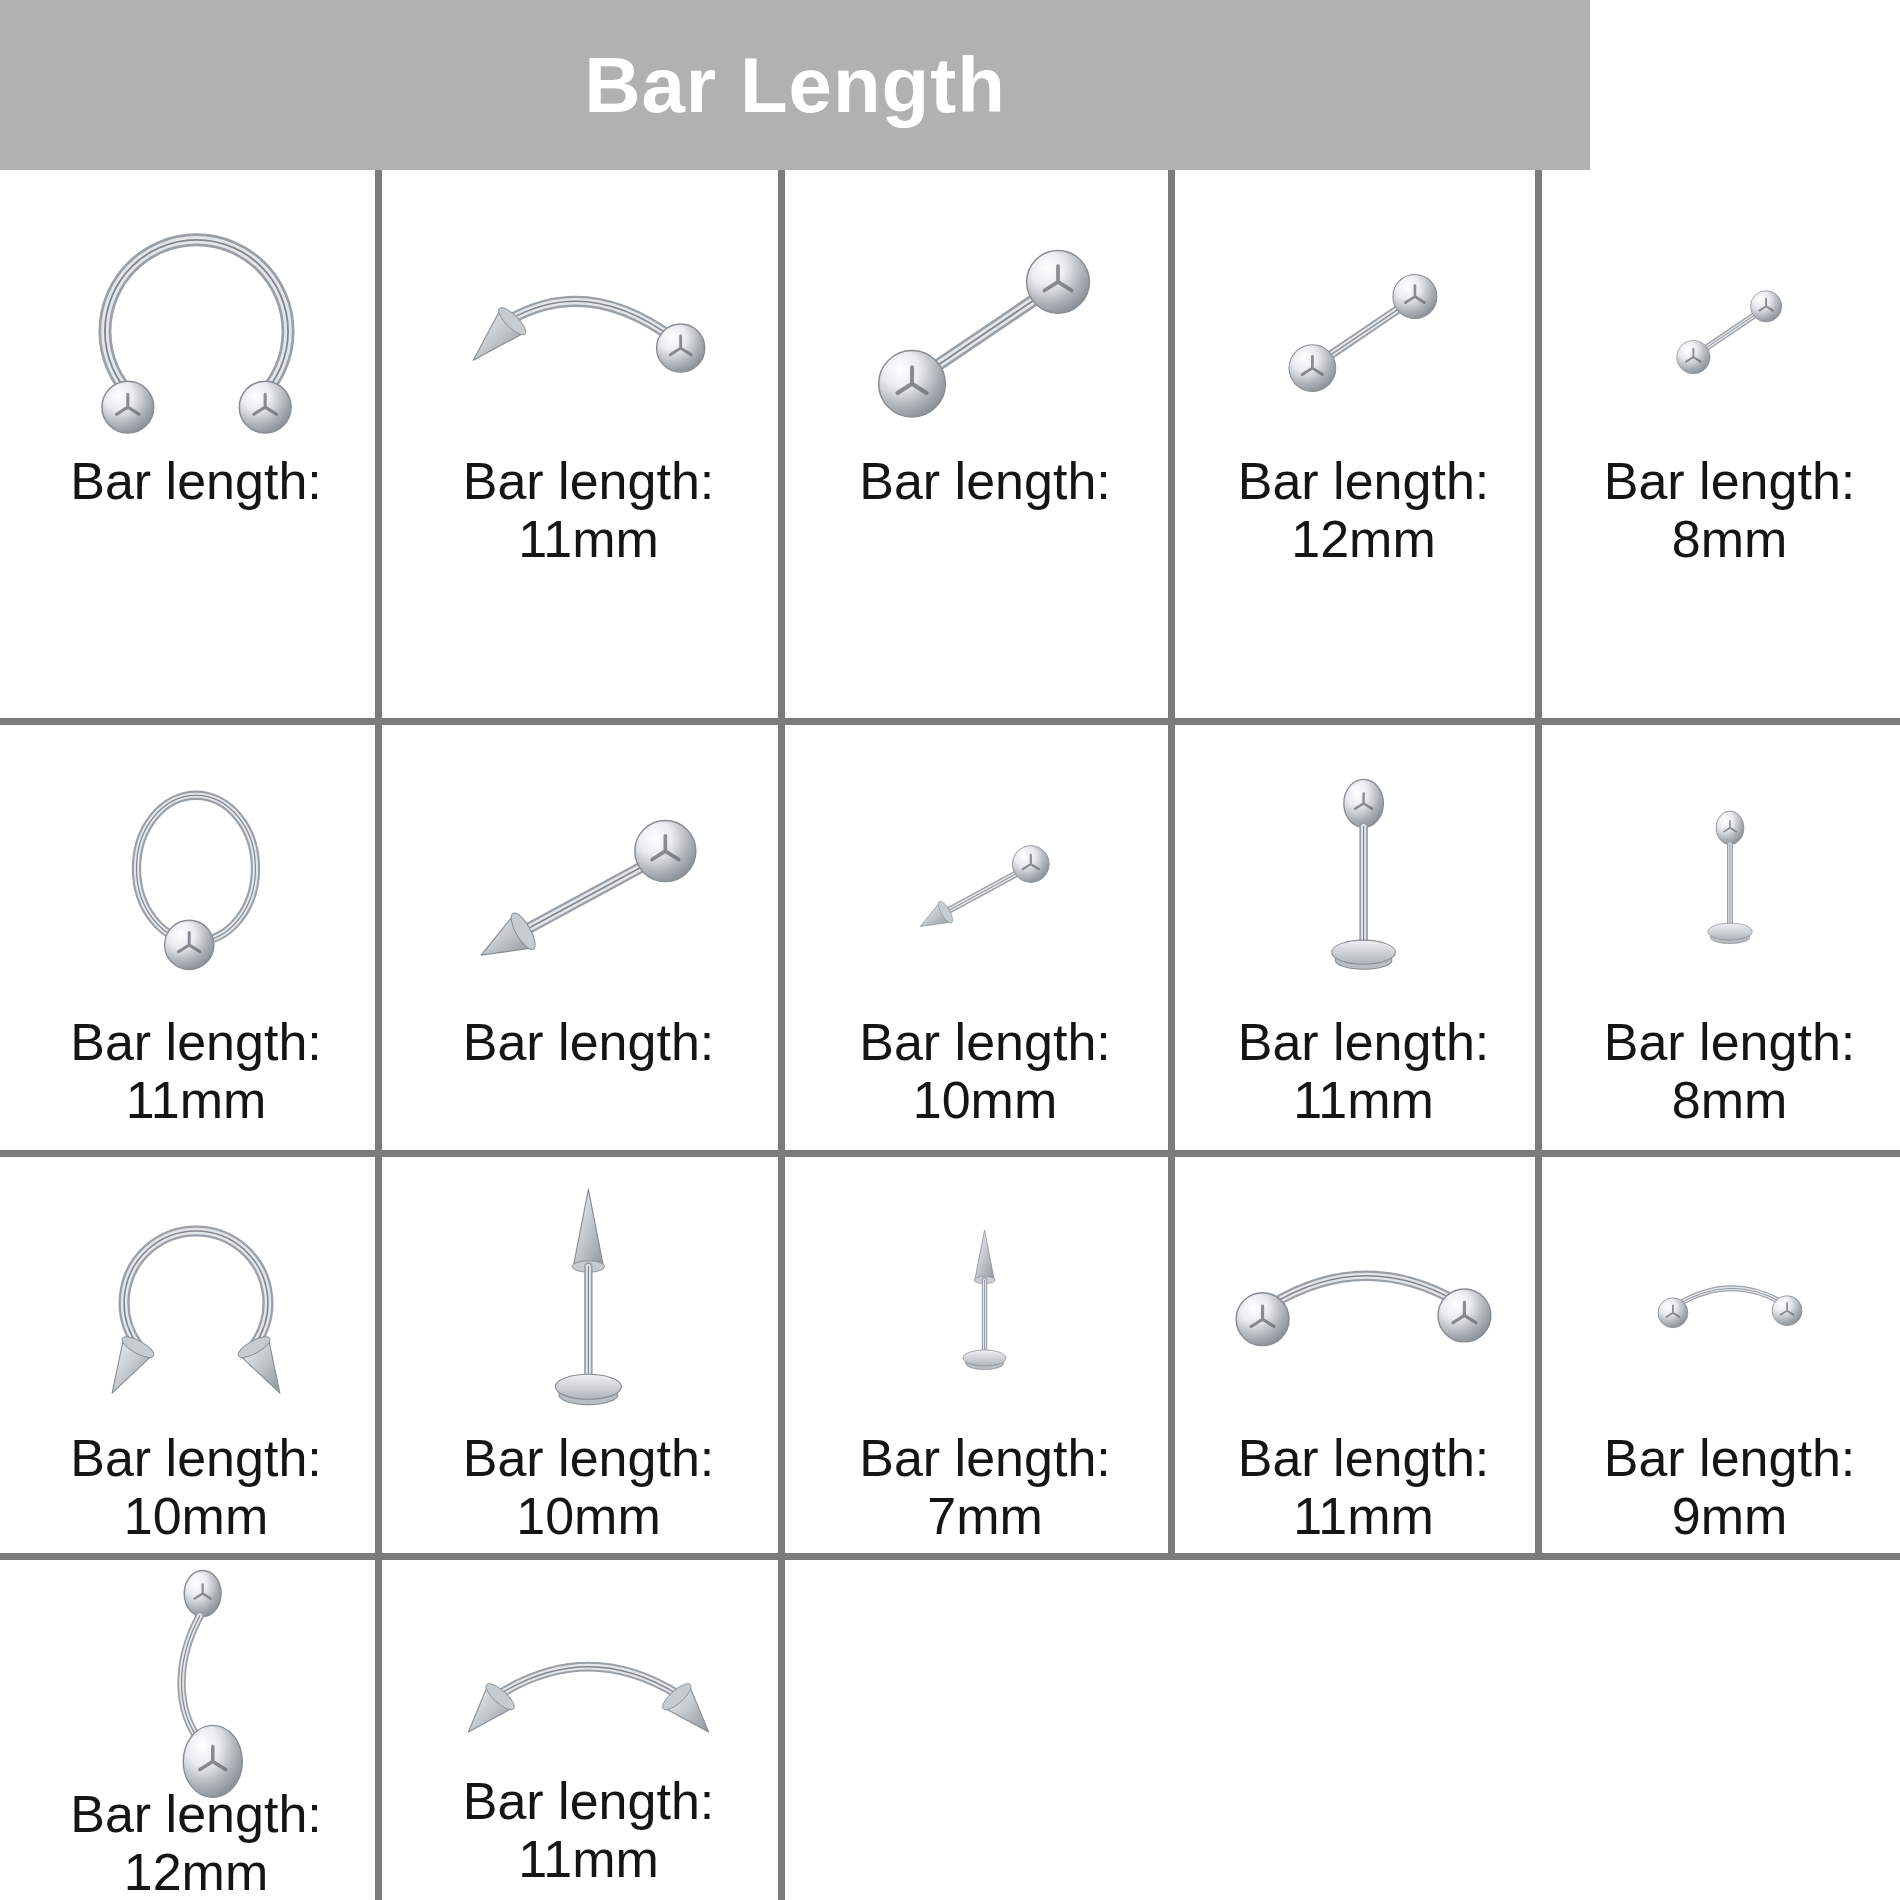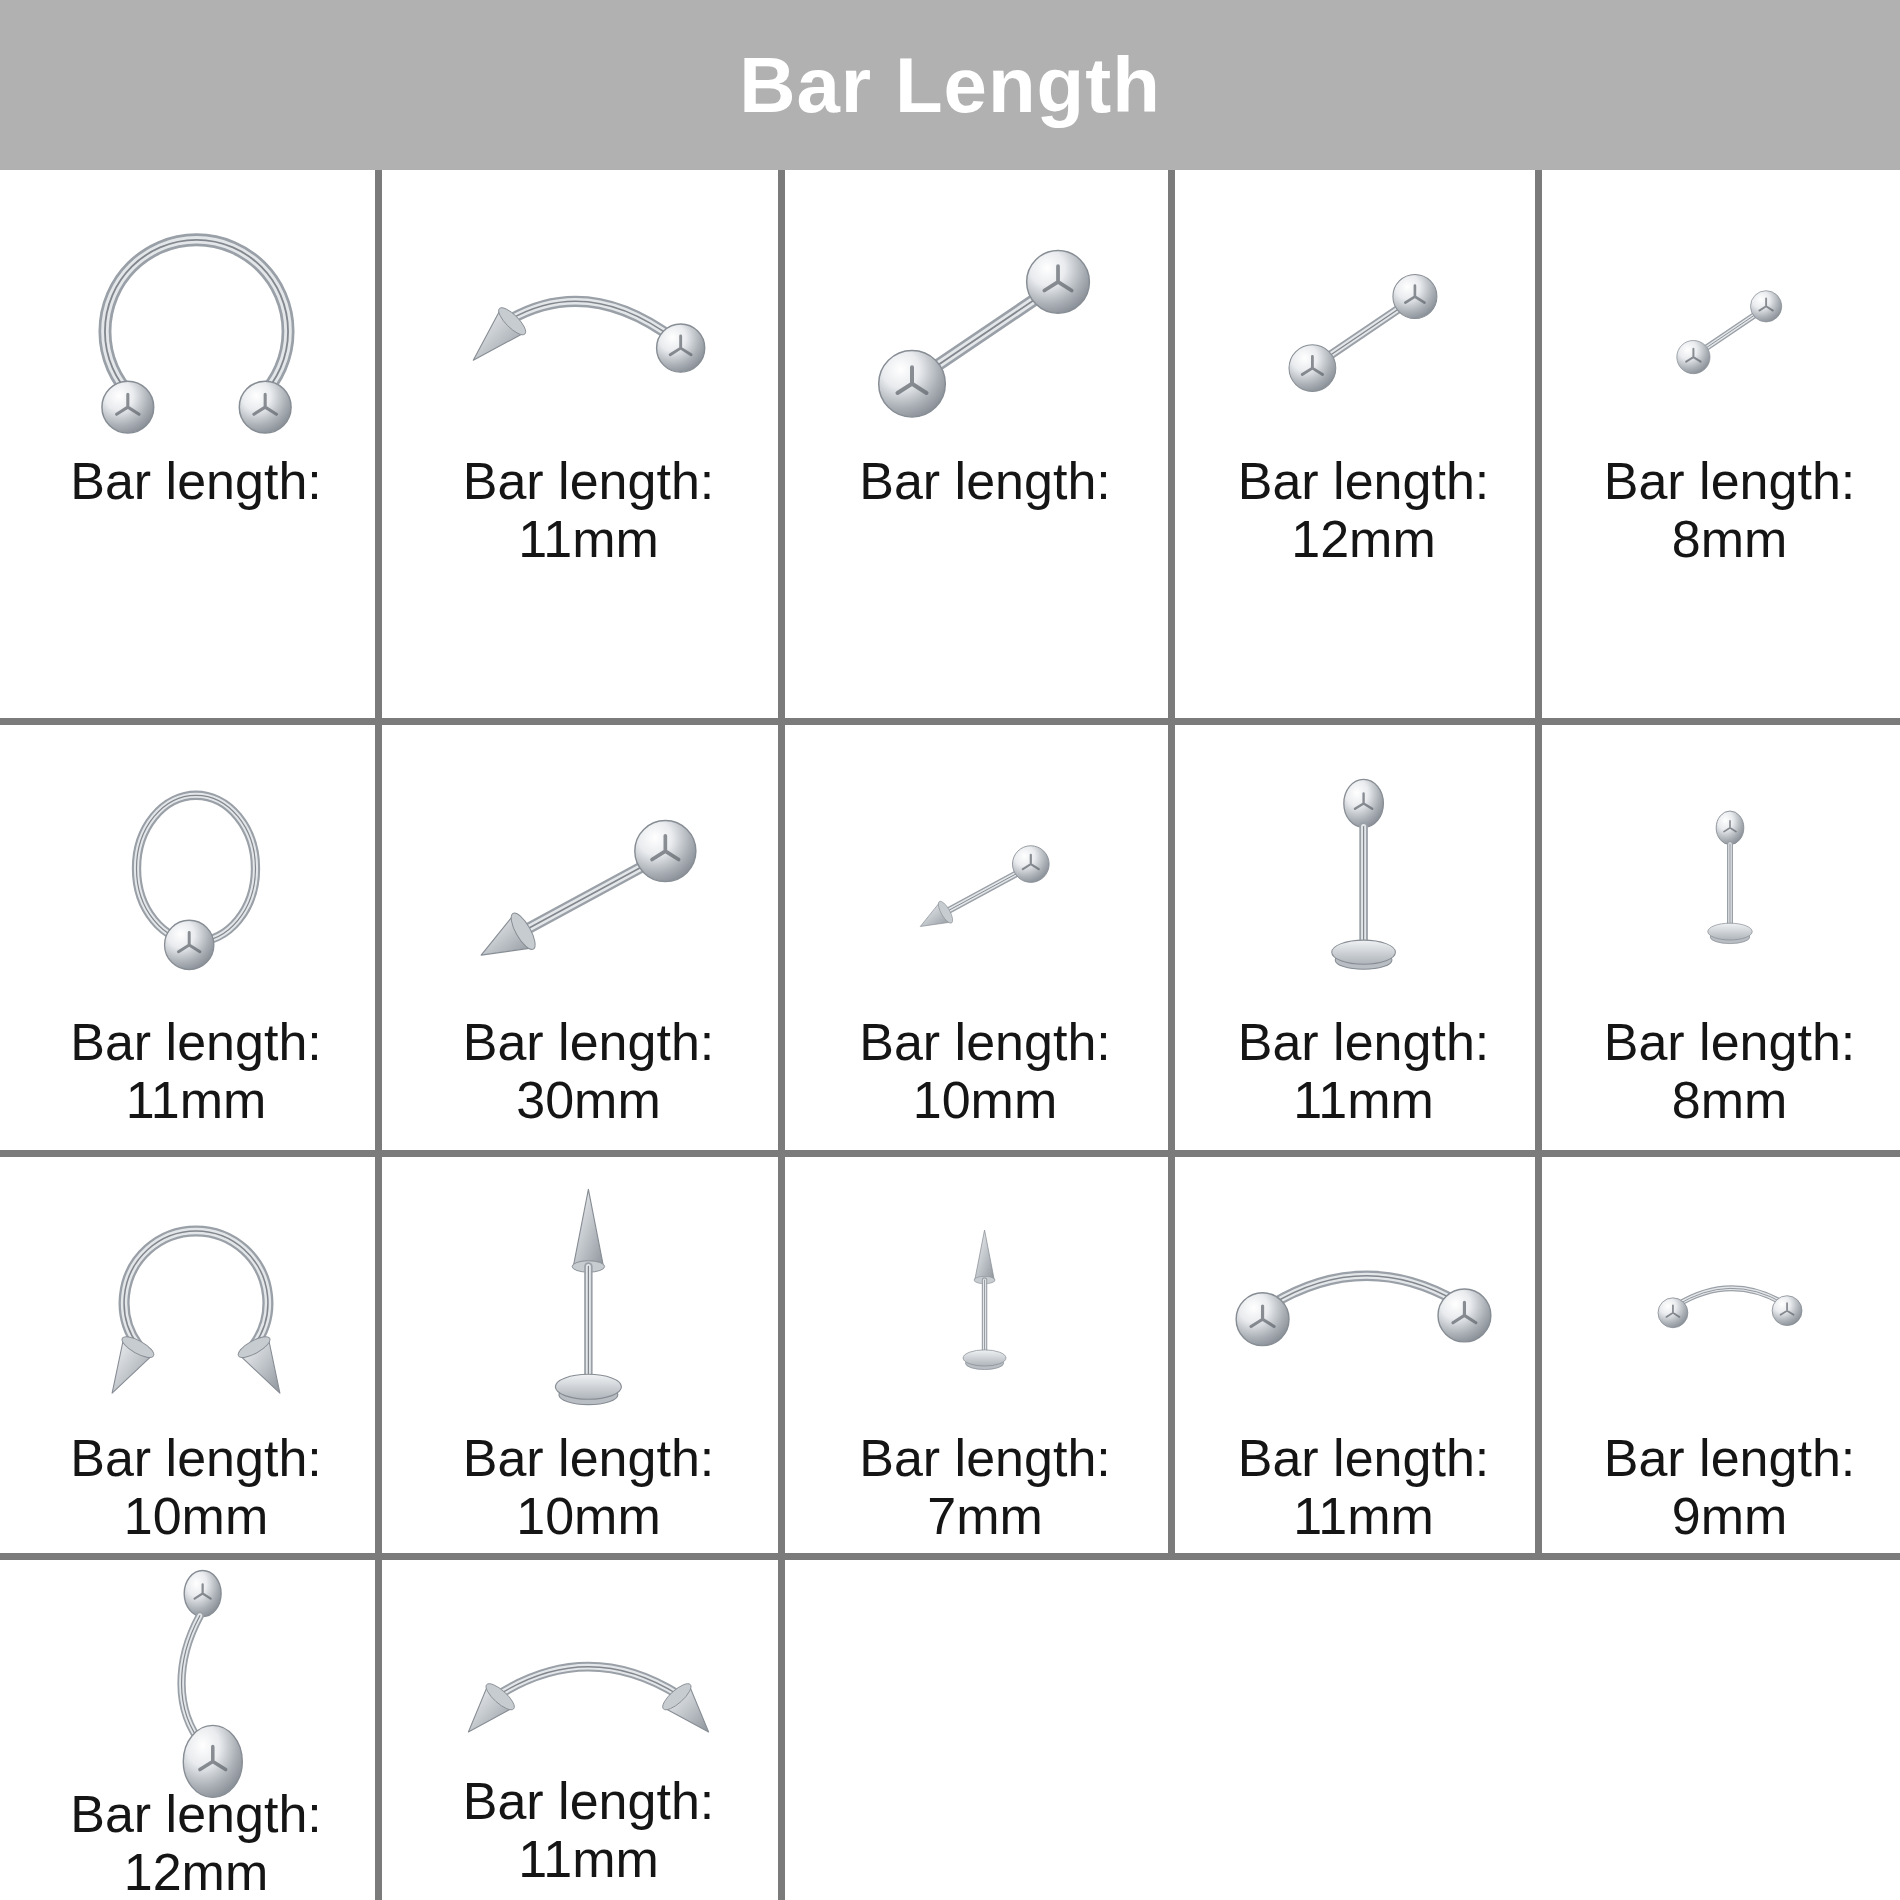--- a/index.html
+++ b/index.html
@@ -1,21 +1,21 @@
 <!DOCTYPE html>
 <html><head>
 <meta charset="utf-8">
 <style>
   html,body{margin:0;padding:0;}
   body{
     width:1900px;height:1900px;overflow:hidden;background:#ffffff;
     font-family:"Liberation Sans","DejaVu Sans",sans-serif;
   }
   .banner{
-    width:1900px;height:170px;background:#b1b1b1;
+    width:1590px;height:170px;background:#b1b1b1;
     display:flex;align-items:center;justify-content:center;
   }
   .banner h1{
     margin:0;color:#ffffff;font-size:78px;font-weight:bold;letter-spacing:1px;
   }
   .grid{width:1900px;}
   .row{display:flex;box-sizing:border-box;}
   .row.bt{border-top:7px solid #7b7b7b;}
   .cell{
     box-sizing:border-box;height:100%;
@@ -169,21 +169,20 @@
               <path d="M 60 148 L 204 70" fill="none" stroke="#e4e7ea" stroke-width="6.959999999999999" stroke-linecap="round"></path>
               <path d="M 60 148 L 204 70" fill="none" stroke="#70767d" stroke-width="1.6800000000000002" stroke-linecap="round" opacity="0.85"></path>
               <polygon points="18,172 71.88018815219056,164.38913114785535 52.11981184780945,129.61086885214465" fill="url(#gCone)" stroke="#878d94" stroke-width="1.2" stroke-linejoin="round"></polygon>
               <ellipse cx="62" cy="147" rx="21.6" ry="7.6" transform="rotate(60.395549253995085 62 147)" fill="#c7ccd1" stroke="#878d94" stroke-width="1"></ellipse>
               <circle cx="211" cy="63" r="32" fill="url(#gBall)" stroke="#878d94" stroke-width="1.5"></circle>
               <path d="M 211 63 L 211 47 M 211 63 L 197.08 71.8 M 211 63 L 224.92 71.8" stroke="#5c626a" stroke-width="3.84" stroke-linecap="round" fill="none" opacity="0.7"></path>
             </svg>
           </div>
           <div class="caption" style="margin-top: 8px;">
             <div>Bar length:</div>
-            <div>30mm</div>
           </div>
         </div>
         <div class="cell br" style="width: 390px; padding-top: 35px;">
           <div class="jewel" style="height: 245px;">
             <svg viewBox="0 0 262 192" width="150" xmlns="http://www.w3.org/2000/svg">
               <path d="M 60 148 L 204 70" fill="none" stroke="#9aa0a7" stroke-width="12" stroke-linecap="round"></path>
               <path d="M 60 148 L 204 70" fill="none" stroke="#e4e7ea" stroke-width="6.959999999999999" stroke-linecap="round"></path>
               <path d="M 60 148 L 204 70" fill="none" stroke="#70767d" stroke-width="1.6800000000000002" stroke-linecap="round" opacity="0.85"></path>
               <polygon points="18,172 71.88018815219056,164.38913114785535 52.11981184780945,129.61086885214465" fill="url(#gCone)" stroke="#878d94" stroke-width="1.2" stroke-linejoin="round"></polygon>
               <ellipse cx="62" cy="147" rx="21.6" ry="7.6" transform="rotate(60.395549253995085 62 147)" fill="#c7ccd1" stroke="#878d94" stroke-width="1"></ellipse>

